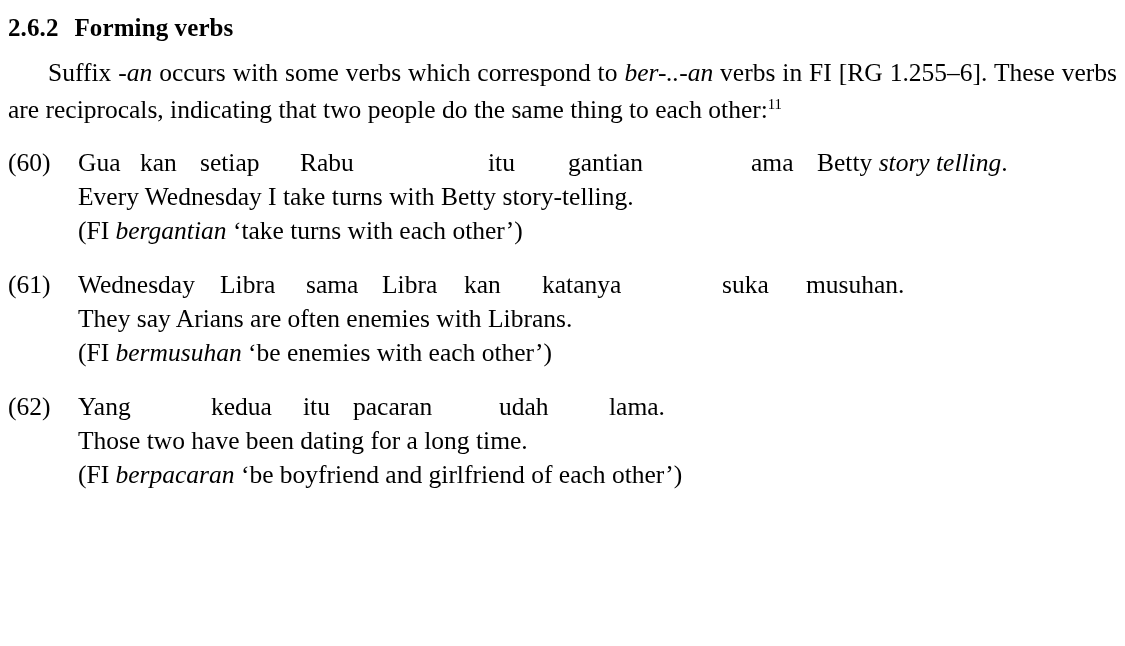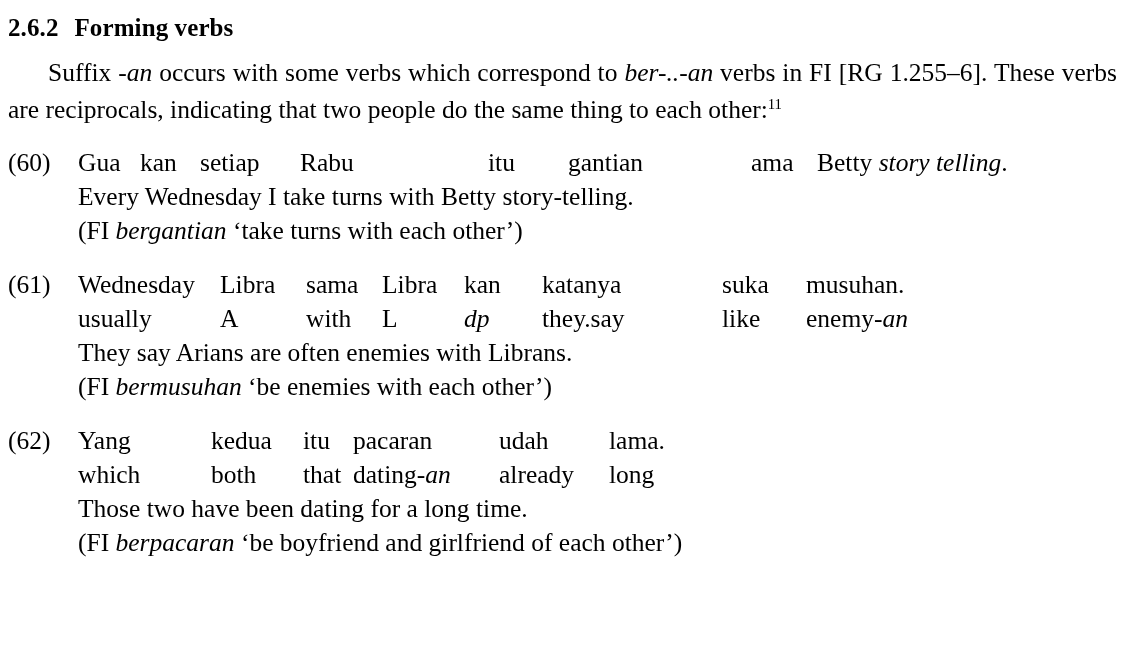--- a/index.html
+++ b/index.html
@@ -126,30 +126,28 @@
         <div class="ex-line"><span class="gl c1">Gua</span><span class="gl c2">kan</span><span class="gl c3">setiap</span><span class="gl c4">Rabu</span><span class="gl c5">itu</span><span class="gl c6">gantian</span><span class="gl c7">ama</span><span class="gl c8"><span>Betty</span> <i>story telling</i><span>.</span></span></div>
         <div class="ex-line">Every Wednesday I take turns with Betty story-telling.</div>
         <div class="ex-line"><span>(FI </span><i>bergantian</i><span> ‘take turns with each other’)</span></div>
       </div>
     </div>
 
     <div class="example e61">
       <div class="ex-num">(61)</div>
       <div class="ex-lines">
         <div class="ex-line"><span class="gl c1">Wednesday</span><span class="gl c2">Libra</span><span class="gl c3">sama</span><span class="gl c4">Libra</span><span class="gl c5">kan</span><span class="gl c6">katanya</span><span class="gl c7">suka</span><span class="gl c8">musuhan.</span></div>
-        <div class="ex-line"><span class="gl c1">usually</span><span class="gl c2">A</span><span class="gl c3">with</span><span class="gl c4">L</span><span class="gl c5"><i>dp</i></span><span class="gl c6">they.say</span><span class="gl c7">like</span><span class="gl c8">enemy-<i>an</i></span></div>
         <div class="ex-line">They say Arians are often enemies with Librans.</div>
         <div class="ex-line"><span>(FI </span><i>bermusuhan</i><span> ‘be enemies with each other’)</span></div>
       </div>
     </div>
 
     <div class="example e62">
       <div class="ex-num">(62)</div>
       <div class="ex-lines">
         <div class="ex-line"><span class="gl c1">Yang</span><span class="gl c2">kedua</span><span class="gl c3">itu</span><span class="gl c4">pacaran</span><span class="gl c5">udah</span><span class="gl c6">lama.</span></div>
-        <div class="ex-line"><span class="gl c1">which</span><span class="gl c2">both</span><span class="gl c3">that</span><span class="gl c4">dating-<i>an</i></span><span class="gl c5">already</span><span class="gl c6">long</span></div>
         <div class="ex-line">Those two have been dating for a long time.</div>
         <div class="ex-line"><span>(FI </span><i>berpacaran</i><span> ‘be boyfriend and girlfriend of each other’)</span></div>
       </div>
     </div>
 
   </div>
 </div>
 
 </body></html>

